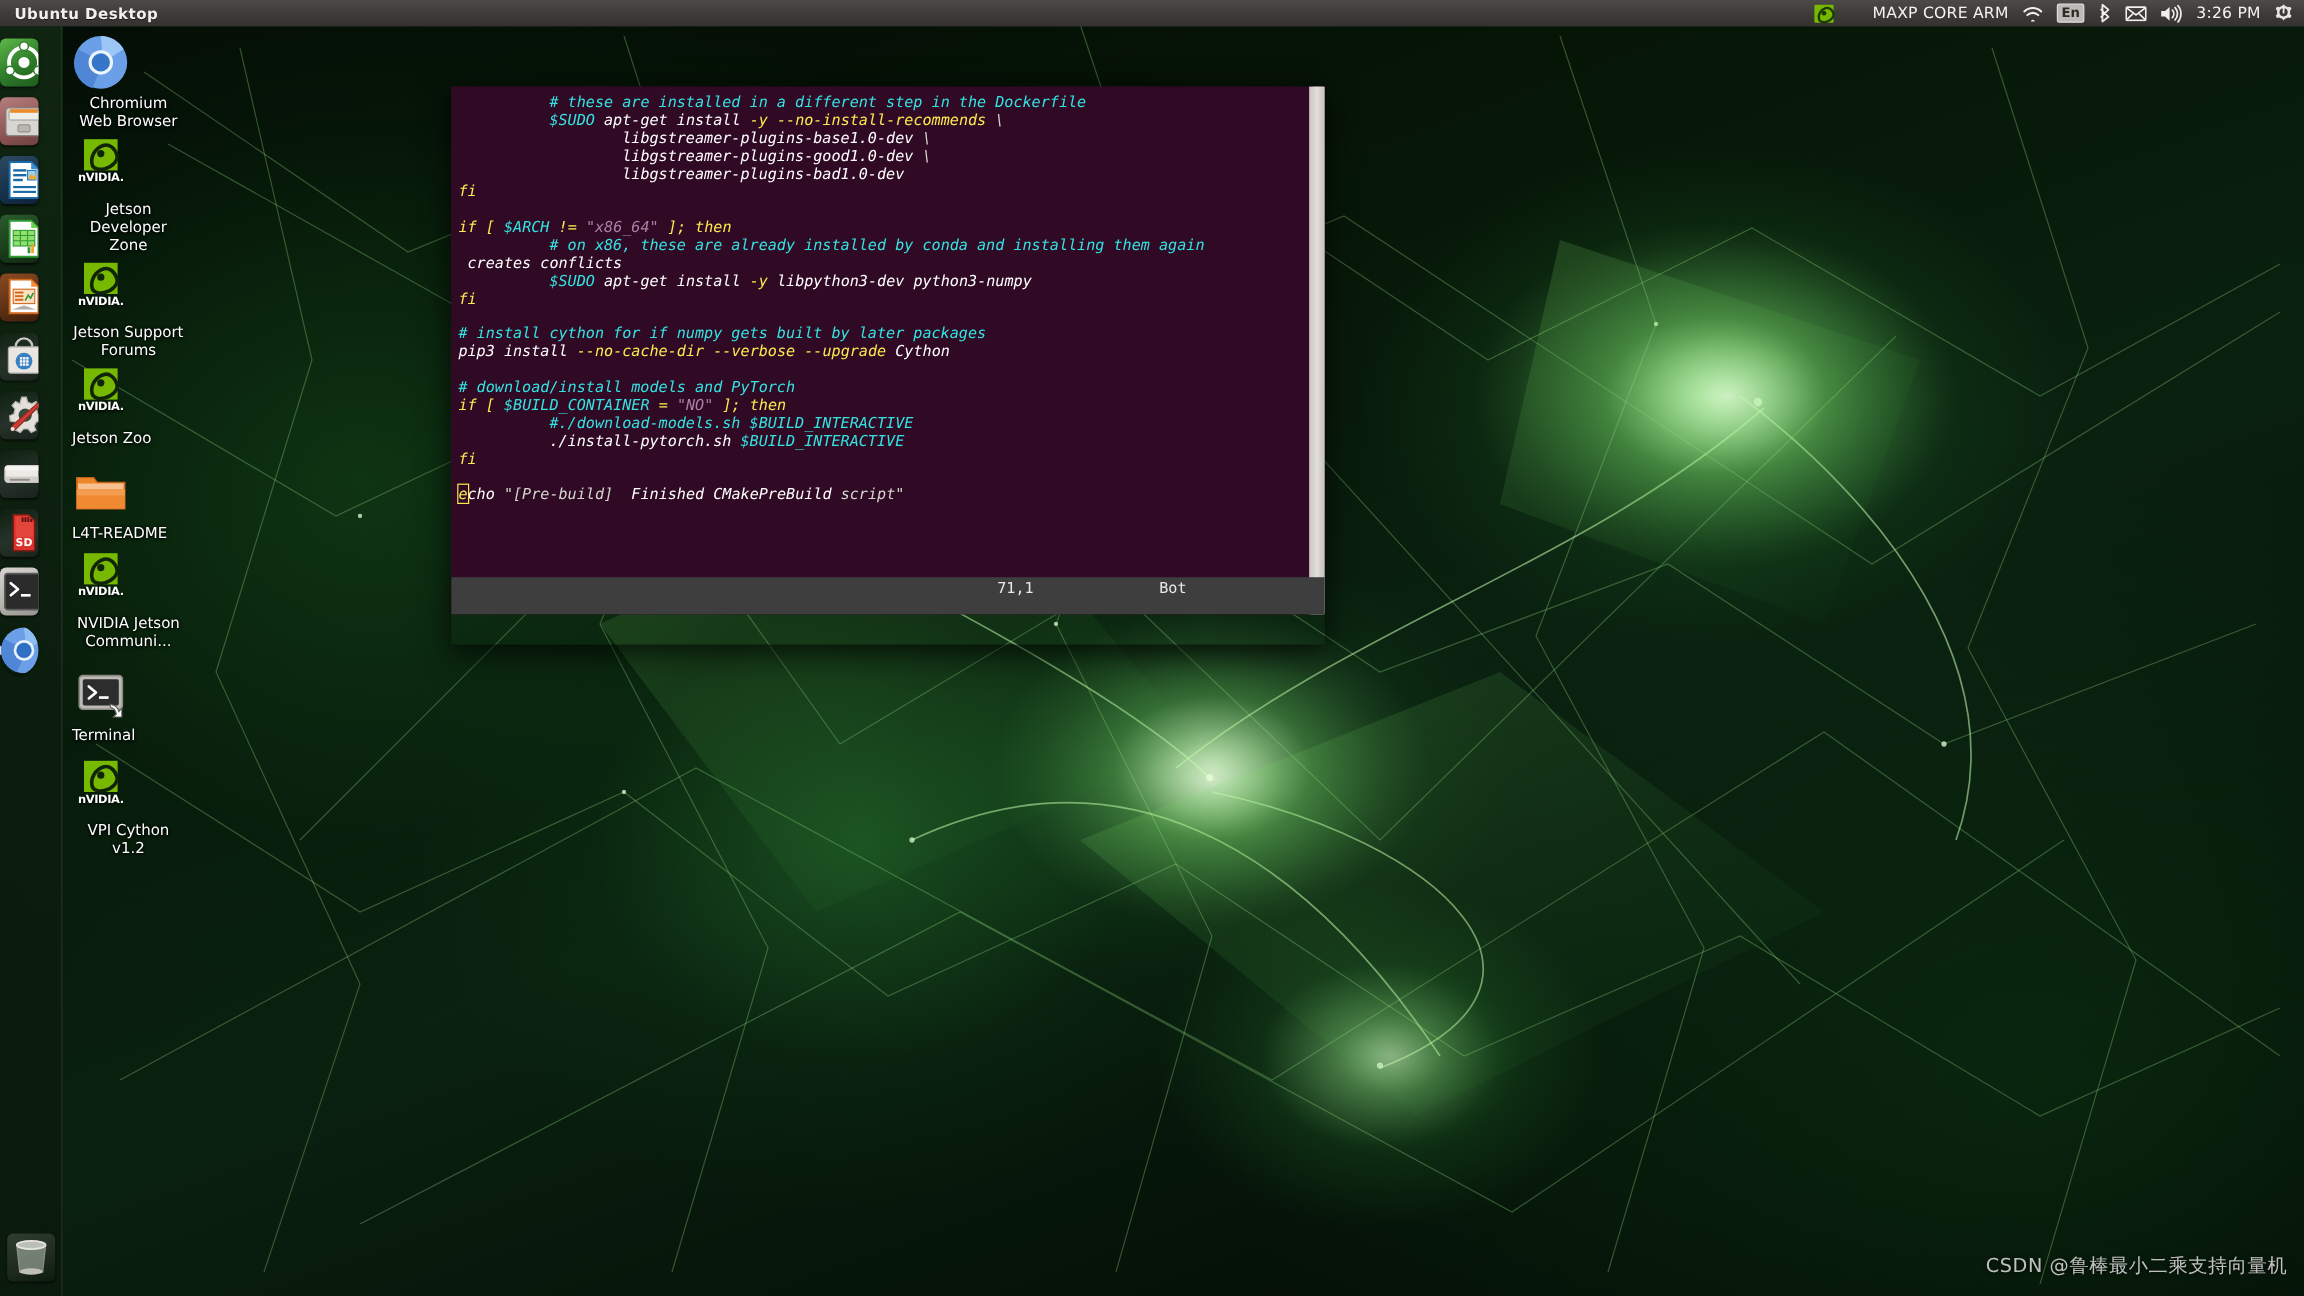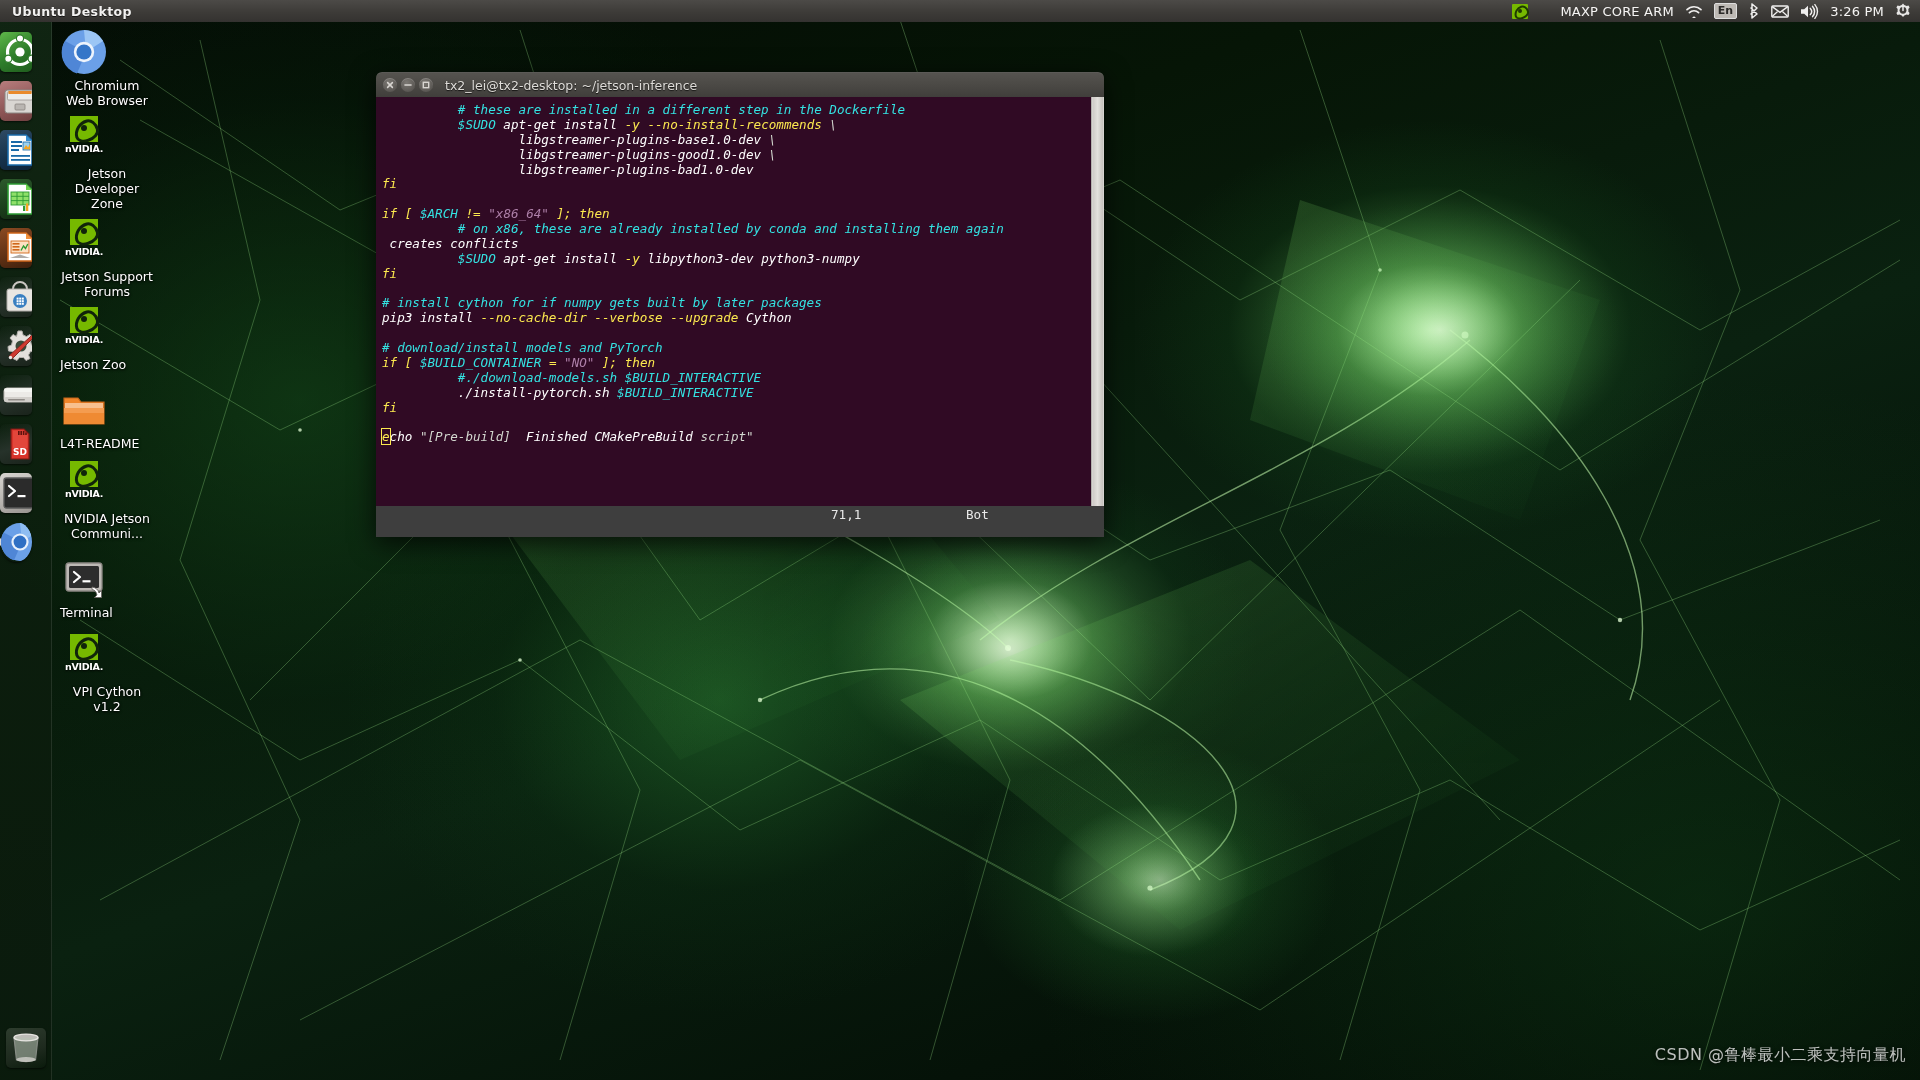--- a/index.html
+++ b/index.html
@@ -571,38 +571,20 @@
           <div class="nv-word">nVIDIA.</div>
         </div>
     </div>
     <div class="label">VPI Cython v1.2</div>
   </div>
 
 </div>
 
 <div id="terminal-window">
 
-  <div id="term-titlebar">
-    <div class="win-btn">
-      <svg width="14" height="14" viewBox="0 0 14 14">
-        <path d="M4.6 4.6 L9.4 9.4 M9.4 4.6 L4.6 9.4" stroke="#d8d5d1" stroke-width="1.5" stroke-linecap="round"></path>
-      </svg>
-    </div>
-    <div class="win-btn">
-      <svg width="14" height="14" viewBox="0 0 14 14">
-        <path d="M4 7 L10 7" stroke="#d8d5d1" stroke-width="1.6" stroke-linecap="round"></path>
-      </svg>
-    </div>
-    <div class="win-btn">
-      <svg width="14" height="14" viewBox="0 0 14 14">
-        <rect x="4.3" y="4.3" width="5.4" height="5.4" stroke="#d8d5d1" stroke-width="1.4" fill="none"></rect>
-      </svg>
-    </div>
-    <div id="term-title">tx2_lei@tx2-desktop: ~/jetson-inference</div>
-  </div>
 
   <div id="term-body">
     <div id="term-text">          <span class="c-comment"># these are installed in a different step in the Dockerfile</span>
           <span class="c-var">$SUDO</span> <span class="c-white">apt-get</span> <span class="c-white">install</span> <span class="c-kw">-y</span> <span class="c-kw">--no-install-recommends</span> <span class="c-plain">\</span>
                   <span class="c-white">libgstreamer-plugins-base1.0-dev</span> <span class="c-plain">\</span>
                   <span class="c-white">libgstreamer-plugins-good1.0-dev</span> <span class="c-plain">\</span>
                   <span class="c-white">libgstreamer-plugins-bad1.0-dev</span>
 <span class="c-kw">fi</span>
 
 <span class="c-kw">if</span> <span class="c-kw">[</span> <span class="c-var">$ARCH</span> <span class="c-kw">!=</span> <span class="c-str">"x86_64"</span> <span class="c-kw">];</span> <span class="c-kw">then</span>

